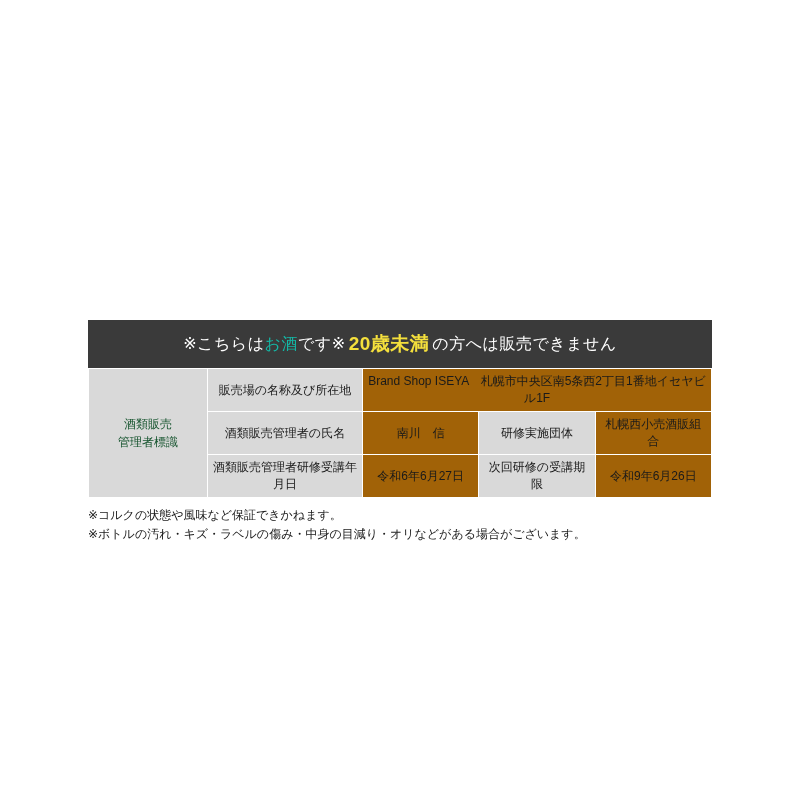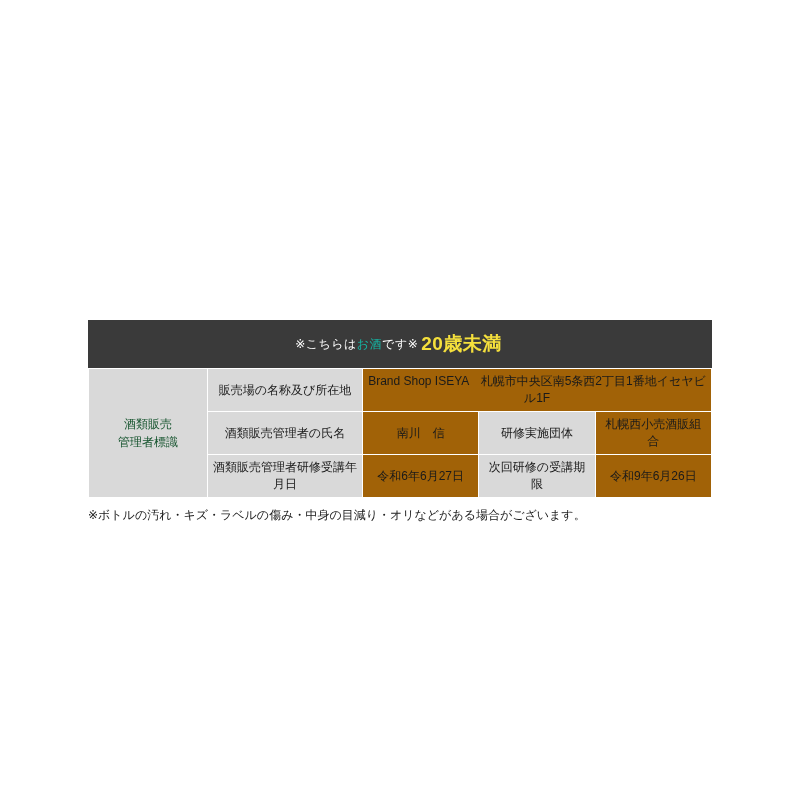--- a/index.html
+++ b/index.html
@@ -28,21 +28,21 @@
     background: #3a3a3a;
     color: #ffffff;
     height: 48px;
     display: flex;
     align-items: center;
     justify-content: center;
     white-space: nowrap;
     letter-spacing: 0.5px;
   }
   .banner .seg {
-    font-size: 12px;
+    font-size: 16px;
     line-height: 1;
   }
   .banner .yellow {
     color: #14b8a6;
   }
   .banner .big {
     font-size: 19px;
     font-weight: bold;
     color: #f5e03c;
     padding: 0 3px;
@@ -93,20 +93,21 @@
 </head>
 <body>
 
 <div class="sheet">
 
   <div class="banner">
     <span class="seg">※こちらは</span>
       <span class="seg yellow">お酒</span>
       <span class="seg">です※</span>
       <span class="big">20歳未満</span>
+      <span class="seg">の方へは販売できません</span>
   </div>
 
   <table class="info">
     <tbody>
         <tr>
       <td class="side-label" rowspan="3">
         <span>酒類販売</span><br>
         <span>管理者標識</span>
       </td>
       <td class="label-cell w-label">販売場の名称及び所在地</td>
@@ -121,16 +122,17 @@
     <tr>
       <td class="label-cell w-label">酒類販売管理者研修受講年月日</td>
       <td class="value-cell">令和6年6月27日</td>
       <td class="label-cell w-sub-label">次回研修の受講期限</td>
       <td class="value-cell">令和9年6月26日</td>
     </tr>
   </tbody>
     </table>
 
   <div class="notes">
+    <div>※コルクの状態や風味など保証できかねます。</div>
     <div>※ボトルの汚れ・キズ・ラベルの傷み・中身の目減り・オリなどがある場合がございます。</div>
   </div>
 
 </div>
 
 </body></html>

